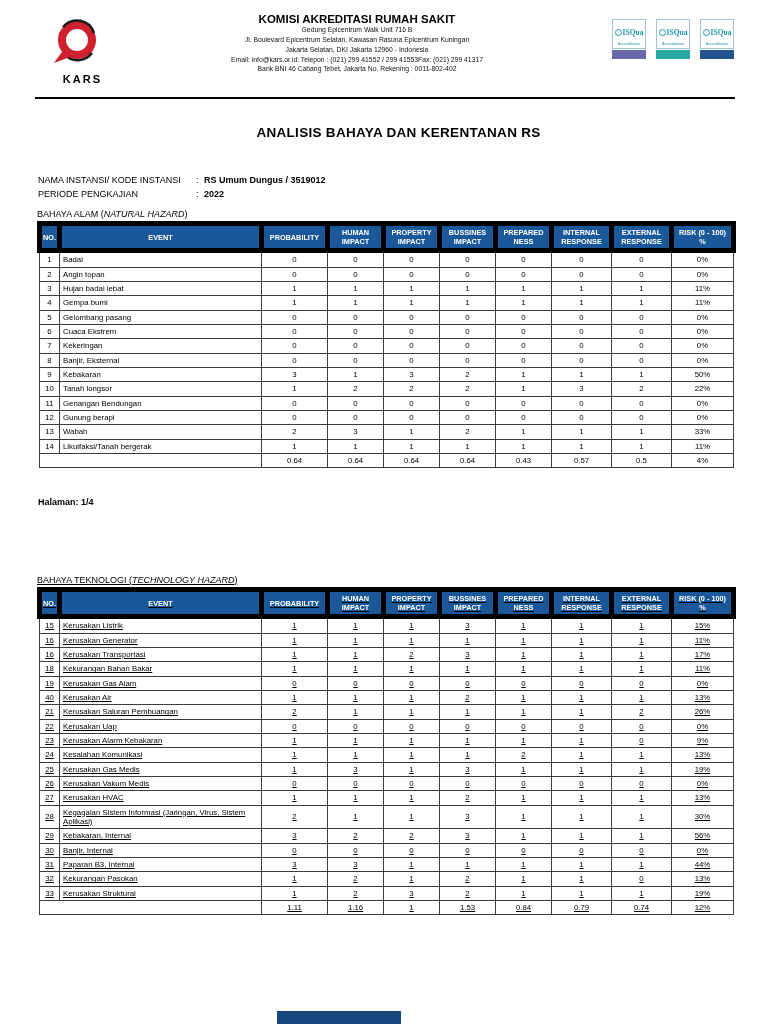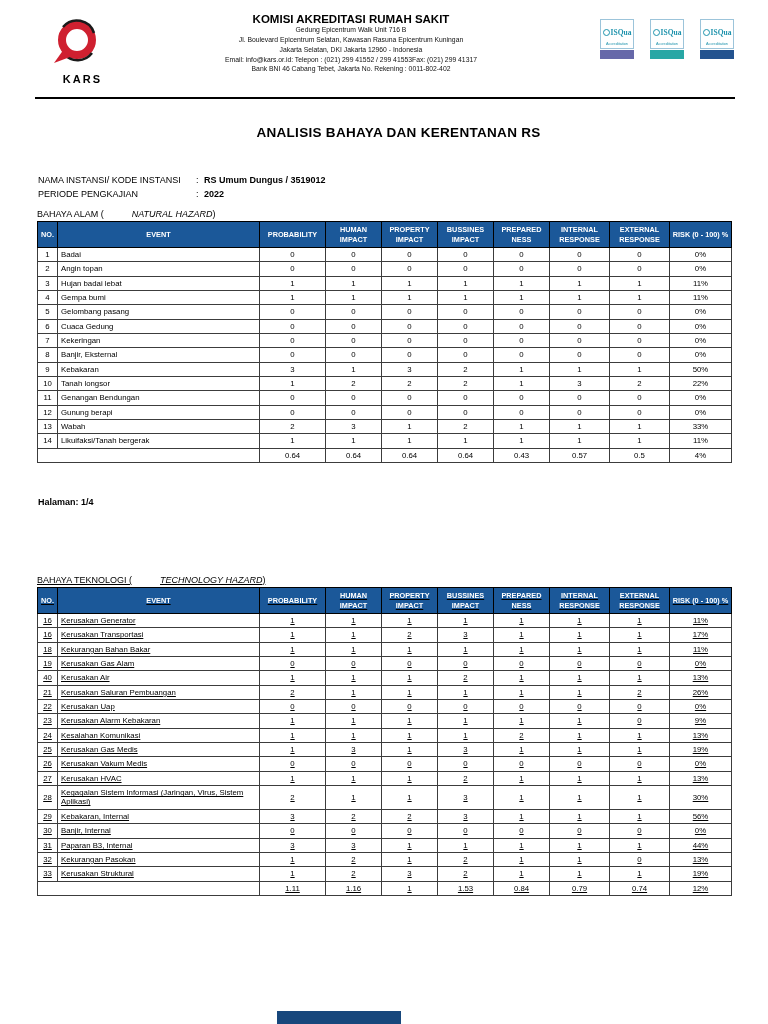--- a/index.html
+++ b/index.html
@@ -13,48 +13,48 @@
   }
   .page { position:absolute; inset:0; background:#fff; }
 
   
   .letterhead { position:absolute; top:13px; left:36px; right:34px; display:flex; align-items:flex-start; }
   .logo-wrap { width:66px; text-align:right; padding-top:4px; }
   .kars-label { font-weight:bold; font-size:11px; letter-spacing:2px; margin-top:2px; }
   .lh-center { flex:1; text-align:center; padding:0 6px; }
   .org-name { font-weight:bold; font-size:11.5px; margin-bottom:0; }
   .addr-line { font-size:6.8px; line-height:1.45; color:#111; }
-  .badges { display:flex; gap:16px; align-items:flex-start; padding-top:6px; }
+  .badges { display:flex; gap:10px; align-items:flex-start; padding-top:6px; }
   .badge { width:34px; }
   .badge-box { border:1px solid #9cc4da; background:#fff; text-align:center; padding:3px 1px 2px; }
   .badge-globe { display:inline-block; width:7px; height:7px; border:1.5px solid #1e93ad; border-radius:50%; vertical-align:middle; margin-right:1px; }
   .badge-name { font-family:"Liberation Serif", serif; color:#1e93ad; font-size:7.5px; font-weight:bold; display:inline-block; vertical-align:middle; }
   .badge-sub { font-size:3.8px; color:#1e93ad; margin-top:1px; }
   .badge-ribbon { height:9px; margin-top:1px; }
 
   .rule { position:absolute; top:97px; left:35px; right:33px; border:none; border-top:2.5px solid #000; }
 
   .doc-title { position:absolute; top:125px; left:0; width:100%; text-align:center; font-size:13.5px; font-weight:bold; letter-spacing:0.3px;padding-left:29px; }
 
   .info { position:absolute; top:174px; left:38px; font-size:9px; line-height:1.55; }
   .info-label { display:inline-block; width:158px; }
   .info-sep { display:inline-block; width:8px; }
   .info-value { font-weight:bold; }
 
   .section { position:absolute; left:37px; width:694px; }
   .section-natural { top:209px; }
   .section-tech { top:575px;text-decoration:underline; }
   .section-label { font-size:9px; margin-bottom:2px; }
-  .section-label i { font-style:italic;padding-left:28px; }
+  .section-label i { font-style:italic; }
 
   table { border-collapse:collapse; width:694px; table-layout:fixed; }
   th {
     background:var(--header-blue, #1b5899);
     color:#fff; font-size:7.3px; font-weight:bold;
-    border:1px solid #000000;
+    border:5px solid #000000;
     padding:2px 1px; text-align:center; vertical-align:middle;
     height:26px; line-height:1.25;
   }
   td {
     border:1px solid #3c3c3c;
     font-size:7.8px; padding:2px 3px;
     text-align:center; vertical-align:middle;
     height:12px; line-height:1.2;
     background:#fff;
   }
@@ -212,21 +212,21 @@
             <td>0</td>
             <td>0</td>
             <td>0</td>
             <td>0</td>
             <td>0</td>
             <td>0</td>
             <td>0%</td>
           </tr>
           <tr>
             <td>6</td>
-            <td class="event">Cuaca Gedung</td>
+            <td class="event">Cuaca Ekstrem</td>
             <td>0</td>
             <td>0</td>
             <td>0</td>
             <td>0</td>
             <td>0</td>
             <td>0</td>
             <td>0</td>
             <td>0%</td>
           </tr>
           <tr>
@@ -366,20 +366,32 @@
             <th>PROPERTY IMPACT</th>
             <th>BUSSINES IMPACT</th>
             <th>PREPARED NESS</th>
             <th>INTERNAL RESPONSE</th>
             <th>EXTERNAL RESPONSE</th>
             <th>RISK (0 - 100) %</th>
           </tr>
         </thead>
         <tbody>
           <tr>
+            <td>15</td>
+            <td class="event">Kerusakan Listrik</td>
+            <td>1</td>
+            <td>1</td>
+            <td>1</td>
+            <td>3</td>
+            <td>1</td>
+            <td>1</td>
+            <td>1</td>
+            <td>15%</td>
+          </tr>
+          <tr>
             <td>16</td>
             <td class="event">Kerusakan Generator</td>
             <td>1</td>
             <td>1</td>
             <td>1</td>
             <td>1</td>
             <td>1</td>
             <td>1</td>
             <td>1</td>
             <td>11%</td>

